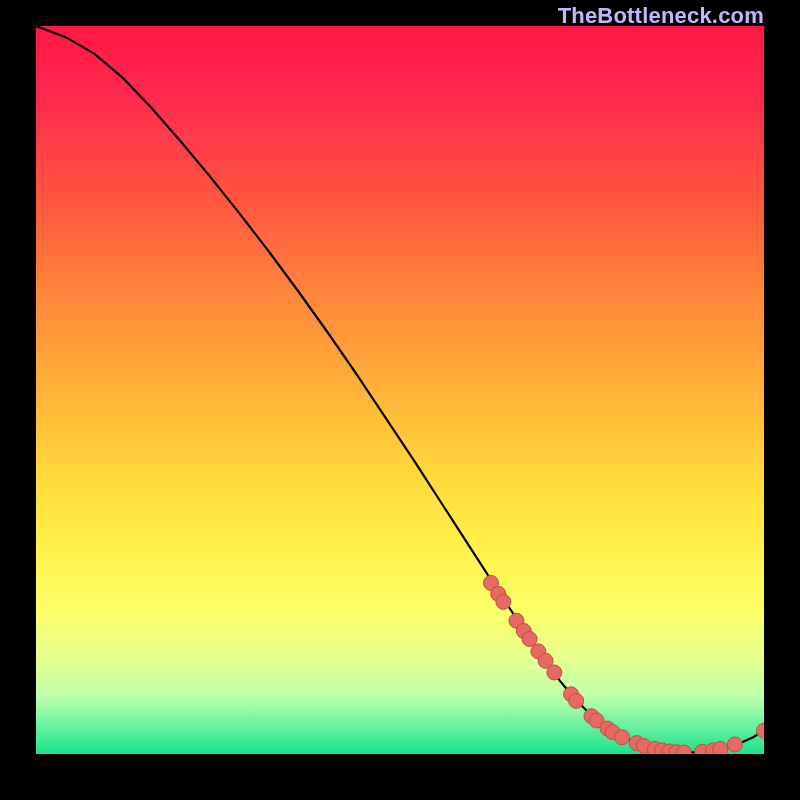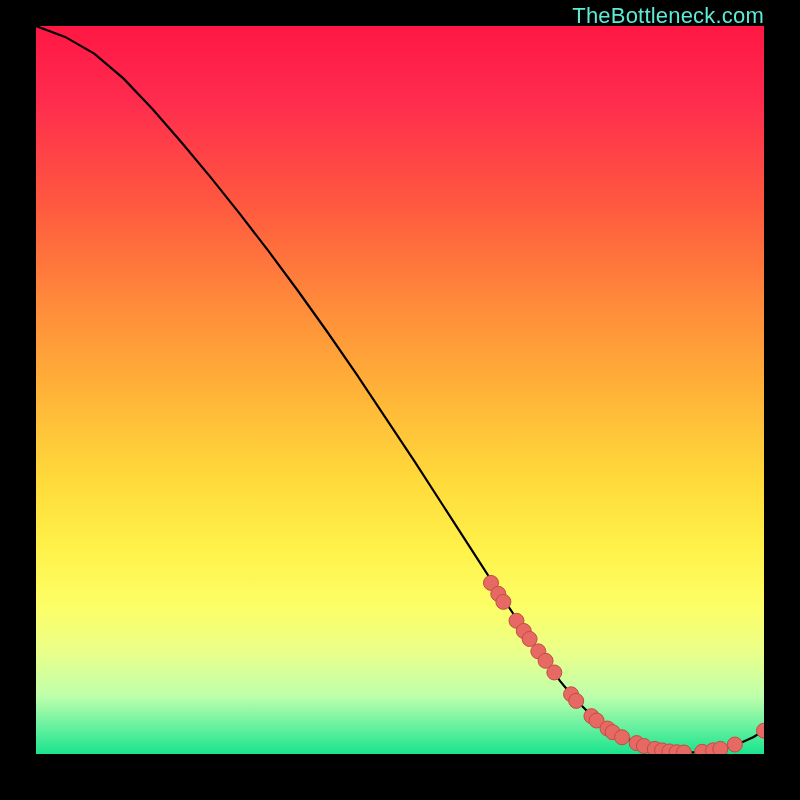--- a/index.html
+++ b/index.html
@@ -43,22 +43,22 @@
     left: 36px;
     top: 26px;
     width: 728px;
     height: 728px;
   }
   .watermark {
     position: absolute;
     top: 3px;
     right: 36px;
     font-size: 22px;
-    font-weight: 400;
-    color: #5eead4;
+    font-weight: 700;
+    color: #c4b5fd;
     letter-spacing: 0.2px;
   }
 </style>
 </head>
 <body>
 
 <div class="wrap">
   <div class="watermark">TheBottleneck.com</div>
   <div class="plot"></div>
   <svg class="svg-layer" viewBox="0 0 728 728" preserveAspectRatio="none">

